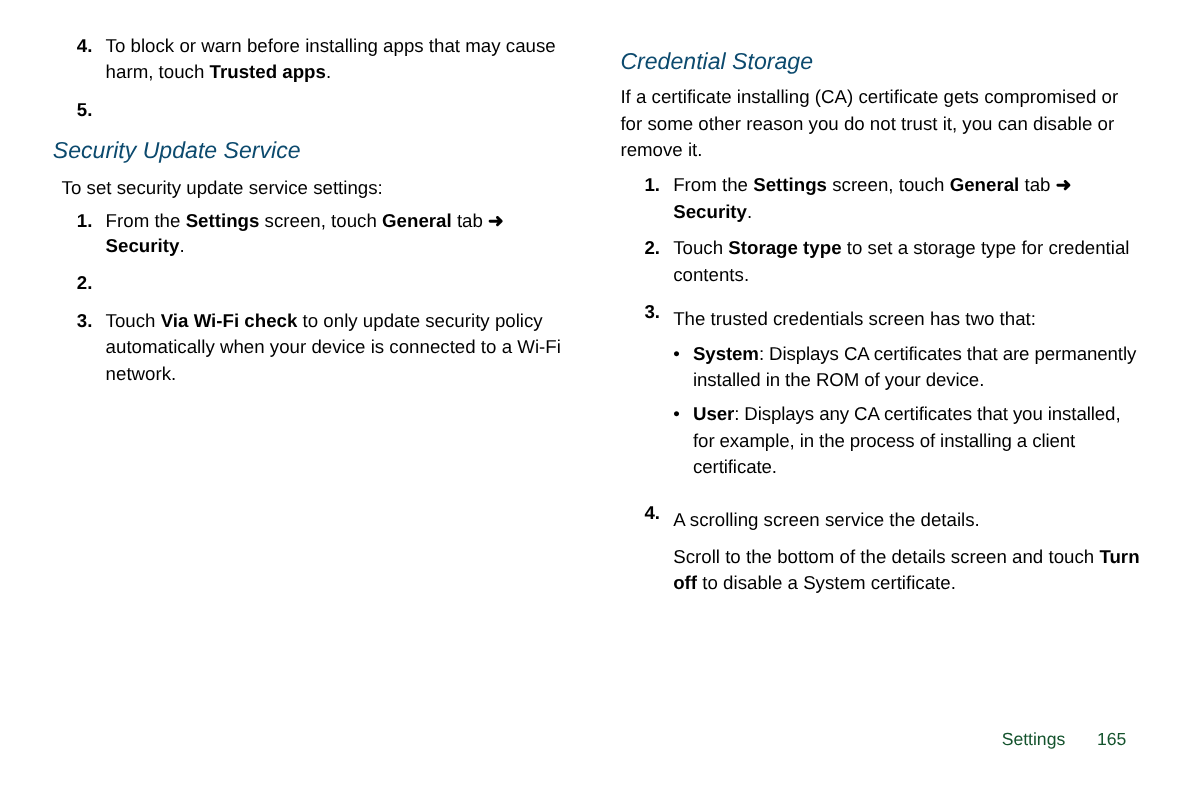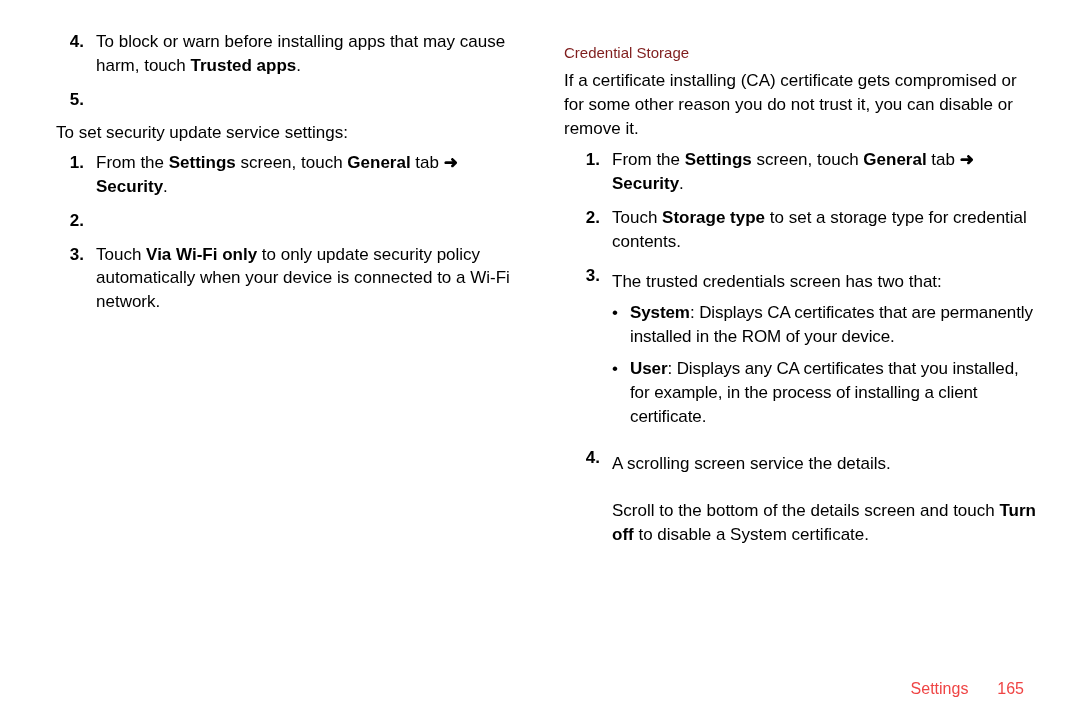--- a/index.html
+++ b/index.html
@@ -16,24 +16,25 @@
     }
     .columns {
       display: flex;
       gap: 40px;
     }
     .col {
       flex: 1;
       min-width: 0;
     }
     .heading-blue {
-      color: #7f1d1d;
-      font-size: 15px;
+      color: #0c4a6e;
+      font-size: 21px;
       font-weight: 400;
       margin: 12px 0 6px 0;
+      font-style: italic;
     }
     .intro {
       margin: 2px 0 6px 8px;
     }
     ol.numlist {
       list-style: none;
       margin: 0;
       padding: 0;
     }
     ol.numlist > li {
@@ -65,28 +66,28 @@
       flex: 0 0 18px;
     }
     ul.bullets > li > .bcontent {
       flex: 1;
     }
     .arrow {
       font-weight: 700;
     }
     .footer {
       position: absolute;
-      bottom: 20px;
+      bottom: 36px;
       right: 56px;
       font-size: 16px;
-      color: #ef4444;
+      color: #14532d;
     }
     .footer .sep { display:inline-block; width:20px; }
     .sub { margin-top: 6px; }
-    .sub2 { margin-top: 23px; }
+    .sub2 { margin-top: 10px; }
     b { font-weight: 700; }
   </style>
 </head>
 <body>
 
 <div class="columns">
 
   <div class="col">
 
     <ol class="numlist" id="left-prelist">
@@ -94,36 +95,37 @@
           <div class="num">4.</div>
           <div class="content">
             <div>To block or warn before installing apps that may cause harm, touch <b>Trusted apps</b>.</div>
           </div>
         </li>
         <li>
           <div class="num">5.</div>
         </li>
       </ol>
 
+    <div class="heading-blue">Security Update Service</div>
     <div class="intro">To set security update service settings:</div>
 
     <ol class="numlist" id="left-list">
         <li>
           <div class="num">1.</div>
           <div class="content">
             <div>From the <b>Settings</b> screen, touch <b>General</b> tab <span class="arrow">➜</span> <b>Security</b>.</div>
           </div>
         </li>
         <li>
           <div class="num">2.</div>
         </li>
         <li>
           <div class="num">3.</div>
           <div class="content">
-            <div>Touch <b>Via Wi-Fi only</b> to only update security policy automatically when your device is connected to a Wi-Fi network.</div>
+            <div>Touch <b>Via Wi-Fi check</b> to only update security policy automatically when your device is connected to a Wi-Fi network.</div>
           </div>
         </li>
       </ol>
   </div>
 
   <div class="col">
     <div class="heading-blue">Credential Storage</div>
     <div style="margin:2px 0 8px 0;">If a certificate installing (CA) certificate gets compromised or for some other reason you do not trust it, you can disable or remove it.</div>
 
     <ol class="numlist" id="right-list">

